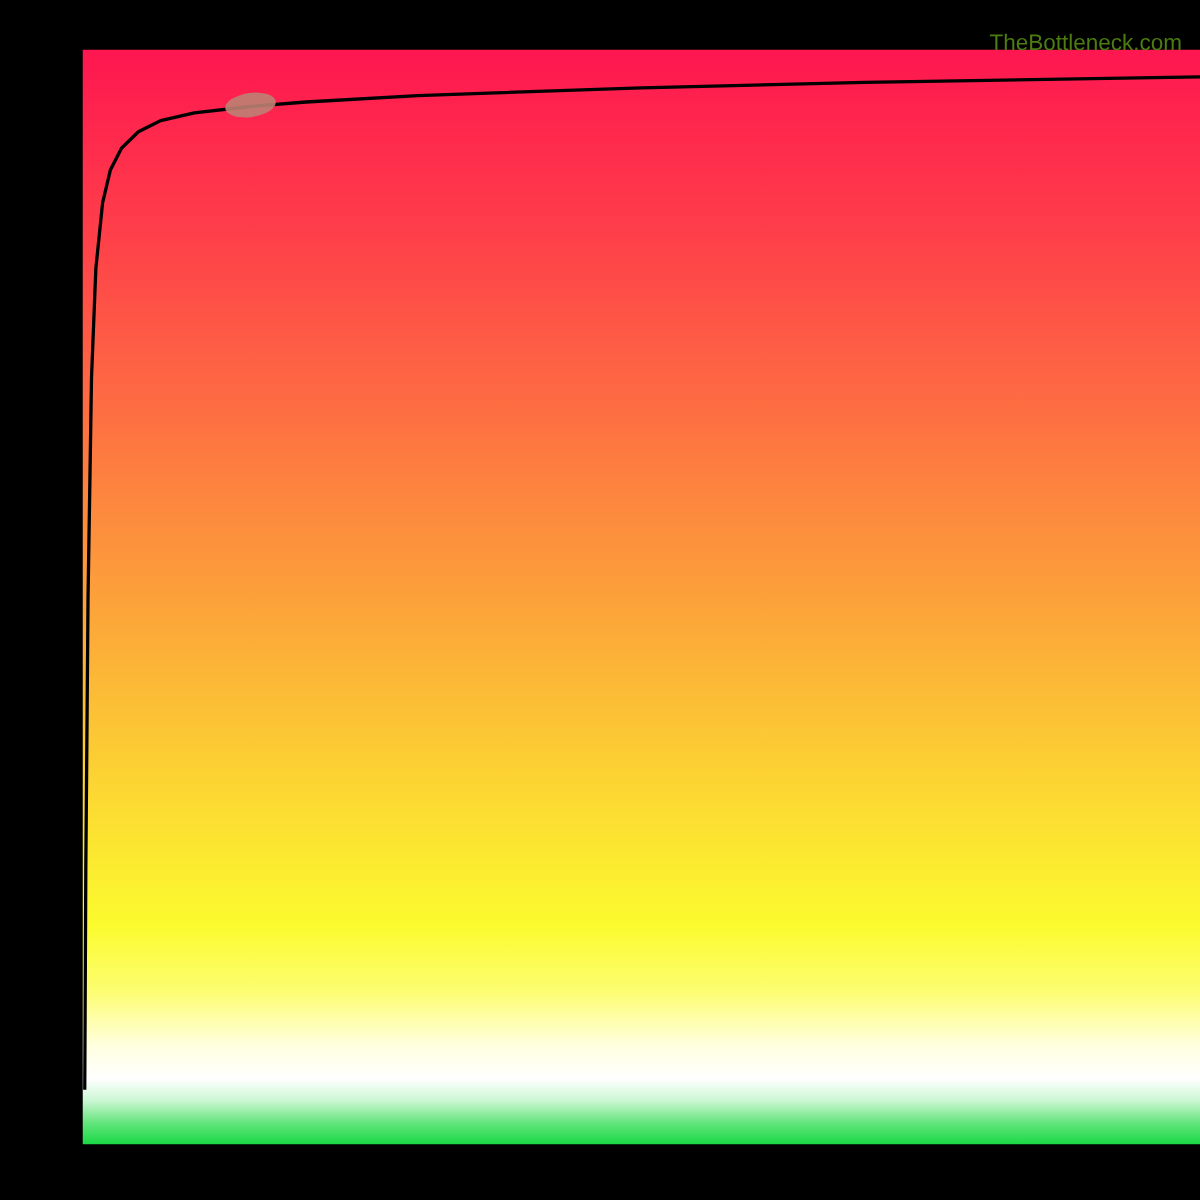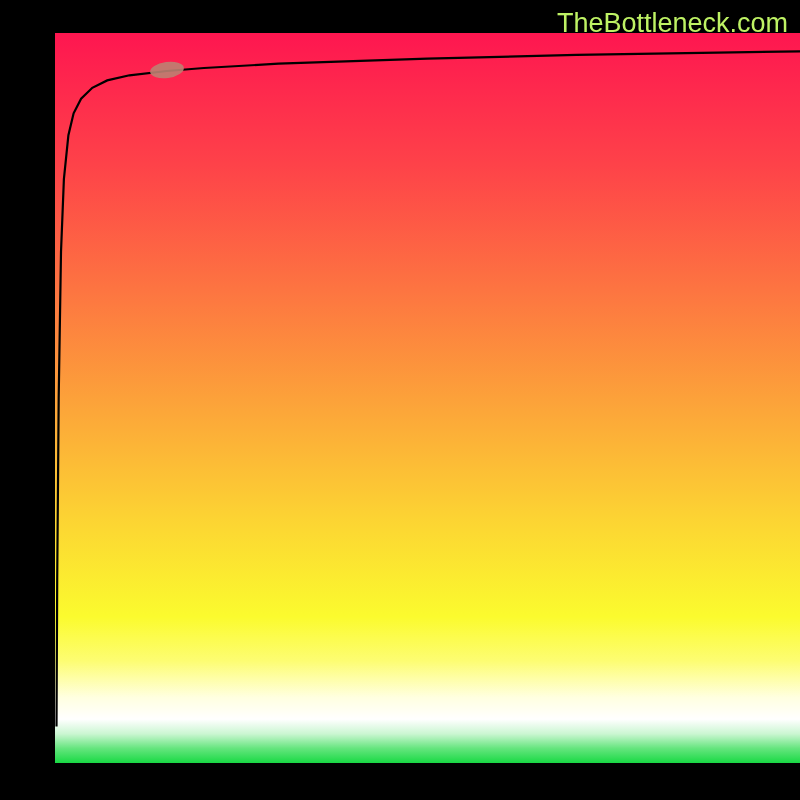--- a/index.html
+++ b/index.html
@@ -1,17 +1,17 @@
 <!DOCTYPE html>
 <html><head>
   <meta charset="utf-8">
   <style>
     * { margin: 0; padding: 0; box-sizing: border-box; }
     body { width: 800px; height: 800px; background: #000; position: relative; overflow: hidden; }
-    .watermark { position: absolute; top: 8px; right: 12px; color: #bef264; font-family: Arial, sans-serif; font-size: 27px; z-index: 10; }
+    .watermark { position: absolute; top: 20px; right: 12px; color: #4d7c0f; font-family: Arial, sans-serif; font-size: 15px; z-index: 10; }
     .plot-area { position: absolute; top: 33px; left: 55px; width: 745px; height: 730px; }
     .gradient-bg { width: 100%; height: 100%; }
     .curve-svg { position: absolute; top: 0; left: 0; width: 100%; height: 100%; }
     .marker { position: absolute; background: #bd8172; border-radius: 50%; opacity: 0.9; }
   </style>
 </head>
 <body>
 
 <div class="watermark">TheBottleneck.com</div>
 

